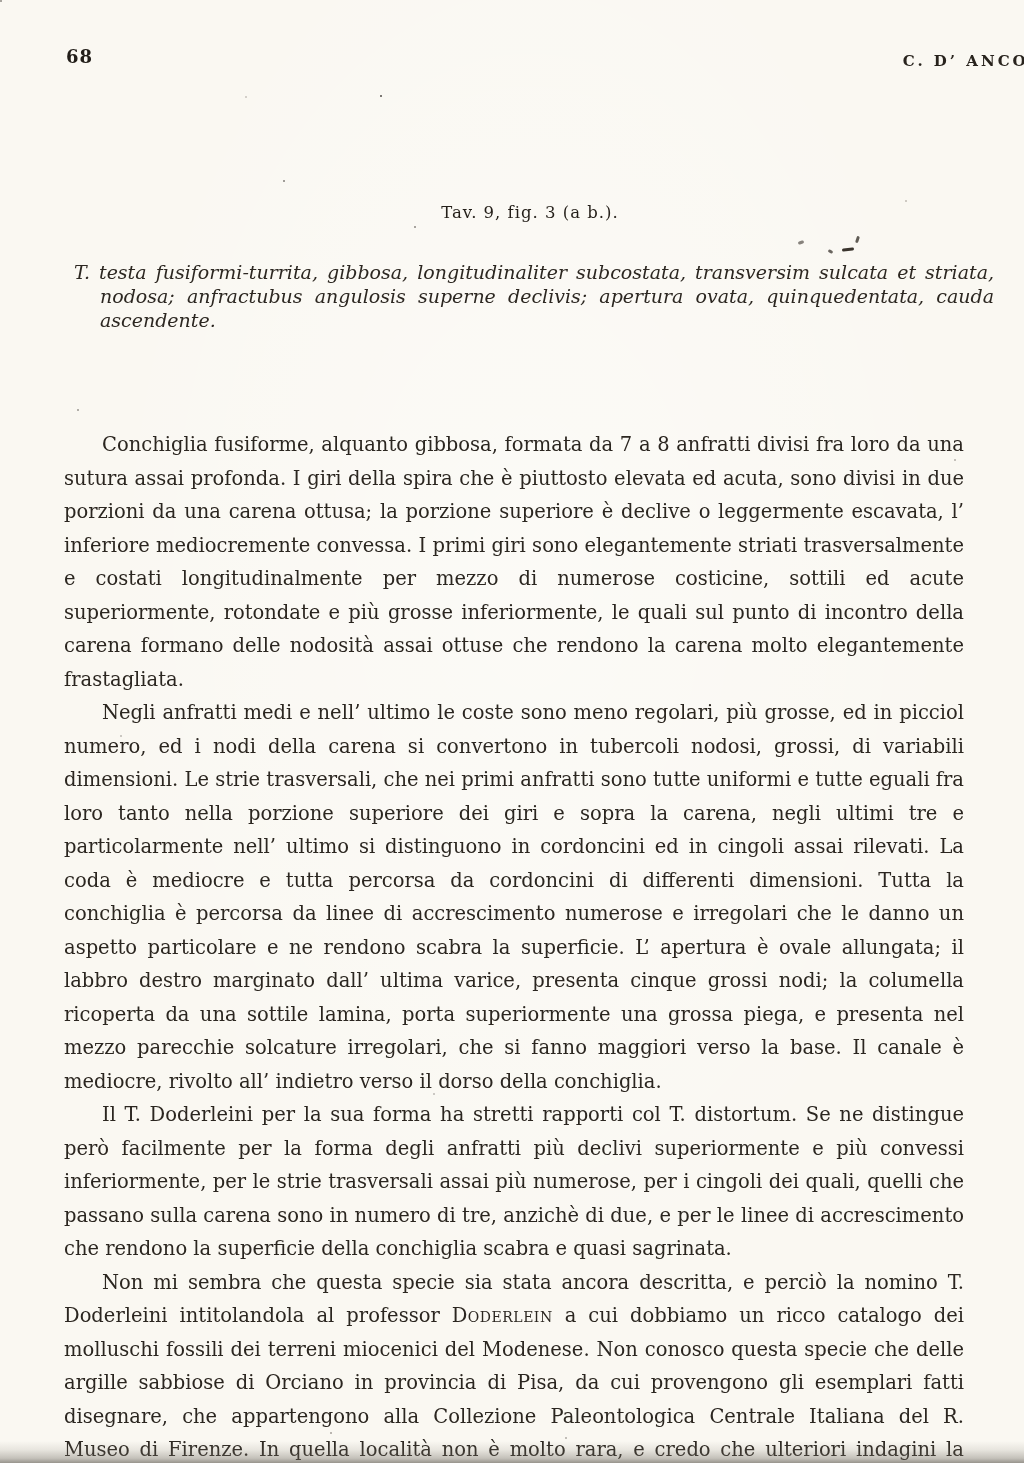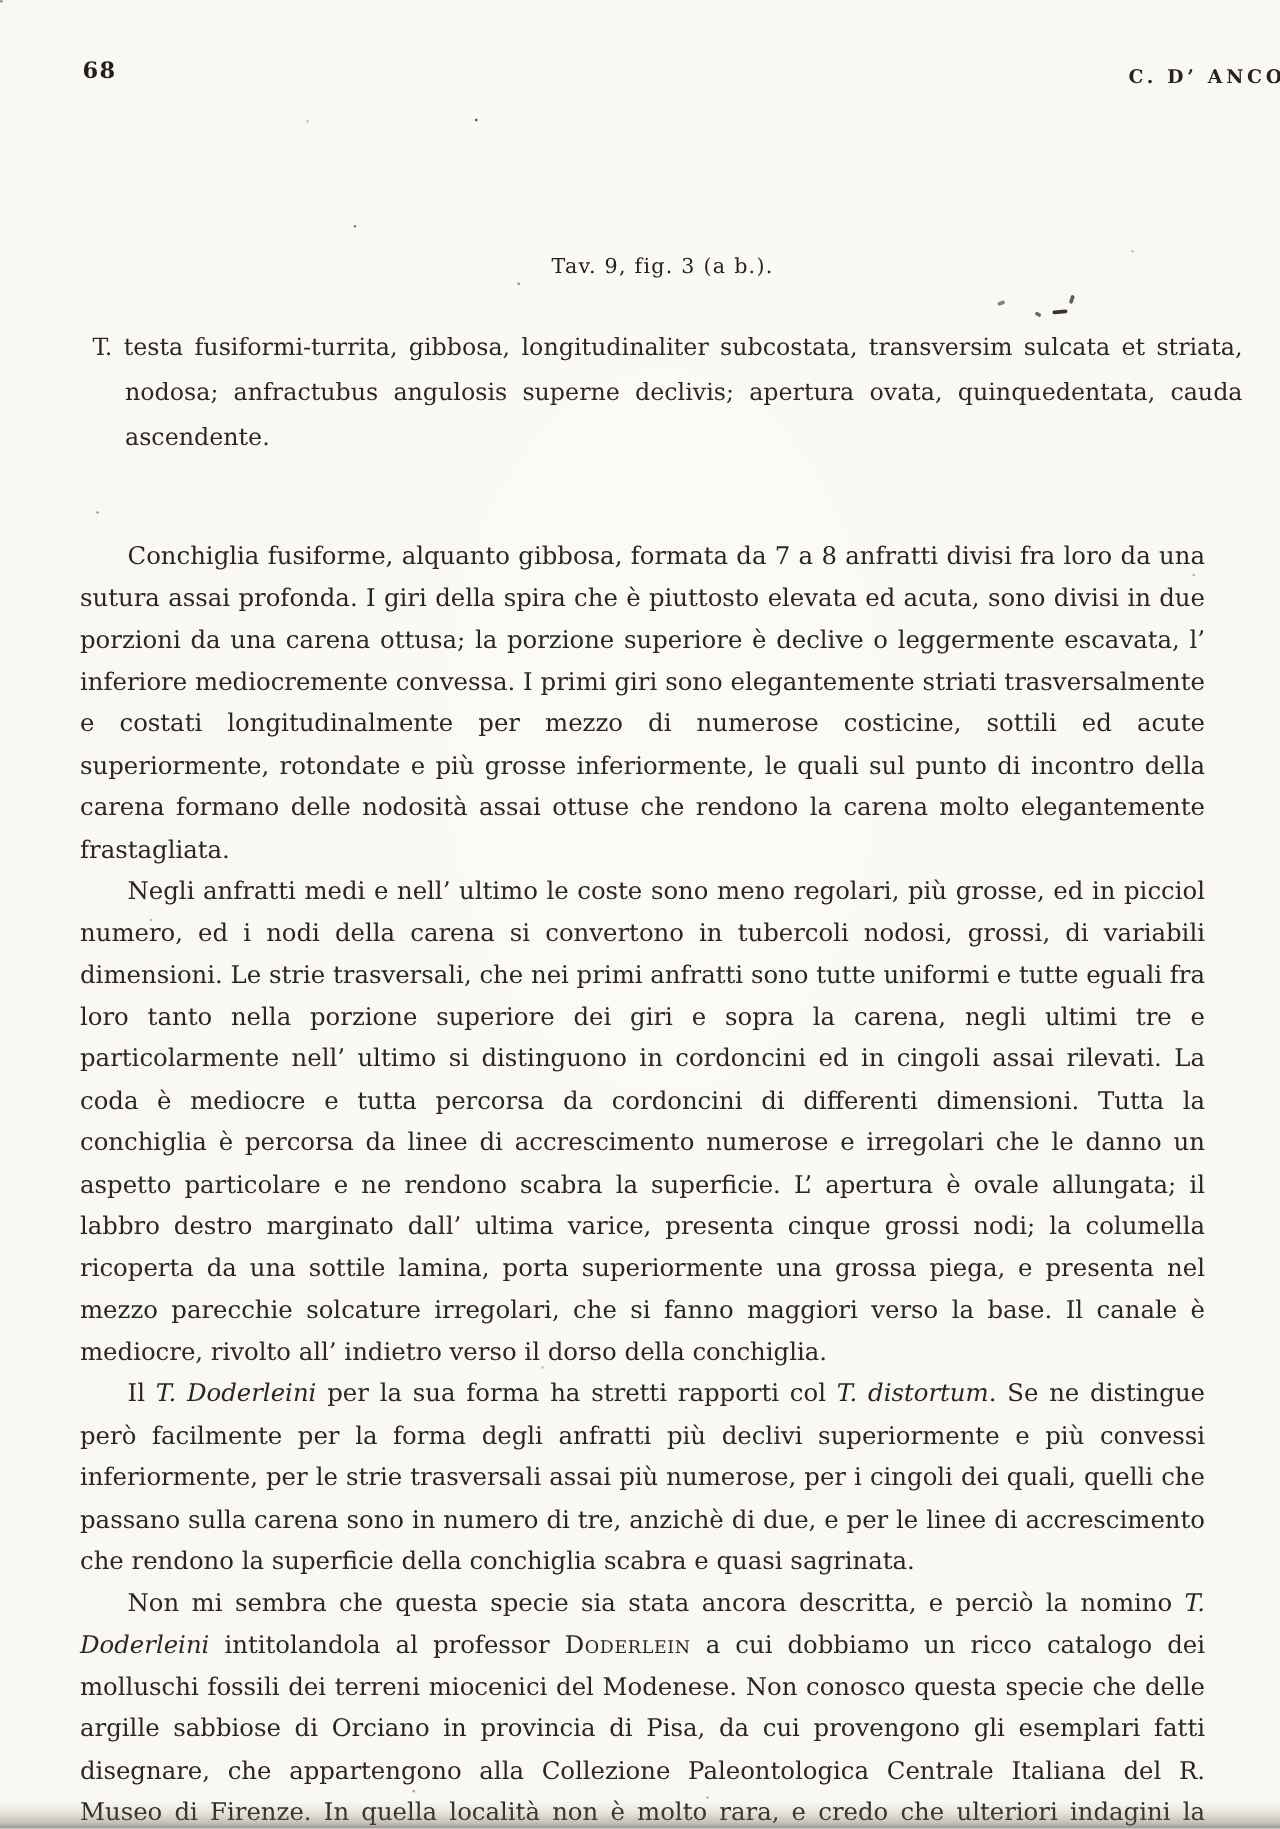--- a/index.html
+++ b/index.html
@@ -35,39 +35,40 @@
   .species-heading .sp-name{font-style:italic;letter-spacing:2px;}
   .fig-ref{
     position:absolute;left:0;right:0;top:203px;
     text-align:center;
     font-size:16.5px;letter-spacing:1px;color:#241f19;
   }
   
   .diagnosis{
     position:absolute;left:74px;top:260px;width:894px;
     margin:0;
-    font-size:19px;line-height:36px;
+    font-style:italic;
+    font-size:19px;line-height:24px;
     text-align:justify;
     padding-left:26px;text-indent:-26px;
     color:#2c2721;
   }
   .measurements{
     position:absolute;left:0;right:0;top:368px;
     text-align:center;
     font-size:14.5px;letter-spacing:0.5px;color:#2a251f;
   }
   
   .body-text{
     position:absolute;left:64px;top:428px;width:900px;
     font-size:19.5px;line-height:33.5px;
     text-align:justify;
     color:#2b2620;
   }
   .body-text p{margin:0;text-indent:38px;}
-  .it{font-style:italic;}
+  .it{}
   .sc{font-variant:small-caps;letter-spacing:0.5px;}
   
   .noise{
     position:absolute;left:0;top:0;width:2px;height:2px;border-radius:50%;
     background:rgba(50,45,40,0.55);
     box-shadow:
       380px 95px 0 0 rgba(40,36,32,0.8),
       283px 180px 0 0 rgba(50,45,40,0.6),
       414px 226px 0 0 rgba(50,45,40,0.55),
       77px 409px 0 0 rgba(60,54,48,0.5),

